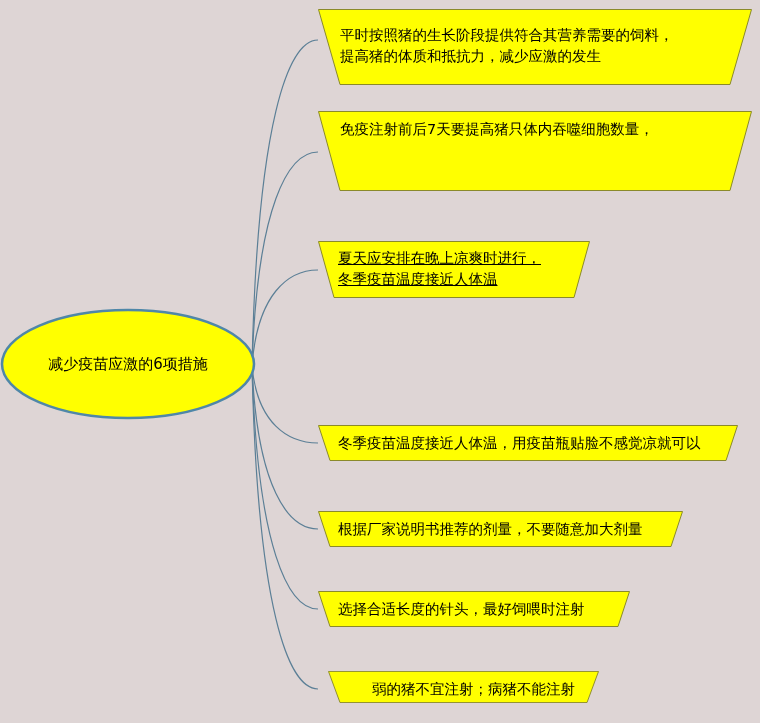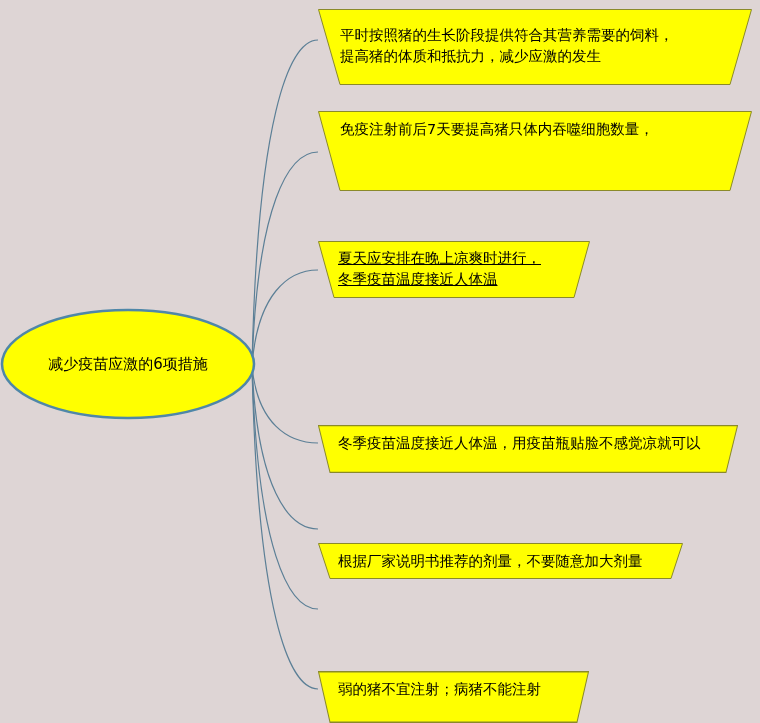--- a/index.html
+++ b/index.html
@@ -110,32 +110,38 @@
           <polygon points="0.5,0.5 433.5,0.5 412,79.5 22,79.5" fill="#ffff00" stroke="#8a8a2a" stroke-width="1"></polygon>
         </svg>
         <div class="text" style="padding-left: 22px; padding-top: 8px;"><div>免疫注射前后7天要提高猪只体内吞噬细胞数量，</div></div>
       </div>
       <div class="branch-node" style="left: 318px; top: 241px; width: 272px; height: 57px;">
         <svg class="shape" viewBox="0 0 272 57" preserveAspectRatio="none">
           <polygon points="0.5,0.5 271.5,0.5 256,56.5 16,56.5" fill="#ffff00" stroke="#8a8a2a" stroke-width="1"></polygon>
         </svg>
         <div class="text" style="padding-left: 20px; padding-top: 7px; text-decoration: underline;"><div>夏天应安排在晚上凉爽时进行，</div><div>冬季疫苗温度接近人体温</div></div>
       </div>
-      <div class="branch-node" style="left: 318px; top: 425px; width: 420px; height: 48px;">
+      <div class="branch-node" style="left: 318px; top: 425px; width: 420px; height: 36px;">
         <svg class="shape" viewBox="0 0 420 36" preserveAspectRatio="none">
           <polygon points="0.5,0.5 419.5,0.5 408,35.5 12,35.5" fill="#ffff00" stroke="#8a8a2a" stroke-width="1"></polygon>
         </svg>
         <div class="text" style="padding-left: 20px; padding-top: 8px;"><div>冬季疫苗温度接近人体温，用疫苗瓶贴脸不感觉凉就可以</div></div>
       </div>
-      <div class="branch-node" style="left: 318px; top: 511px; width: 365px; height: 36px; margin-top: 32px;">
+      <div class="branch-node" style="left: 318px; top: 511px; width: 365px; height: 36px;">
         <svg class="shape" viewBox="0 0 365 36" preserveAspectRatio="none">
           <polygon points="0.5,0.5 364.5,0.5 353,35.5 12,35.5" fill="#ffff00" stroke="#8a8a2a" stroke-width="1"></polygon>
         </svg>
         <div class="text" style="padding-left: 20px; padding-top: 8px;"><div>根据厂家说明书推荐的剂量，不要随意加大剂量</div></div>
       </div>
-      <div class="branch-node" style="left: 318px; top: 671px; width: 271px; height: 52px;">
+      <div class="branch-node" style="left: 318px; top: 591px; width: 312px; height: 36px;">
+        <svg class="shape" viewBox="0 0 312 36" preserveAspectRatio="none">
+          <polygon points="0.5,0.5 311.5,0.5 300,35.5 12,35.5" fill="#ffff00" stroke="#8a8a2a" stroke-width="1"></polygon>
+        </svg>
+        <div class="text" style="padding-left: 20px; padding-top: 8px;"><div>选择合适长度的针头，最好饲喂时注射</div></div>
+      </div>
+      <div class="branch-node" style="left: 328px; top: 671px; width: 271px; height: 32px; text-align: center;">
         <svg class="shape" viewBox="0 0 271 36" preserveAspectRatio="none">
           <polygon points="0.5,0.5 270.5,0.5 259,35.5 12,35.5" fill="#ffff00" stroke="#8a8a2a" stroke-width="1"></polygon>
         </svg>
         <div class="text" style="padding-left: 20px; padding-top: 8px;"><div>弱的猪不宜注射；病猪不能注射</div></div>
       </div>
     </div>
 </div>
 
 </body></html>

